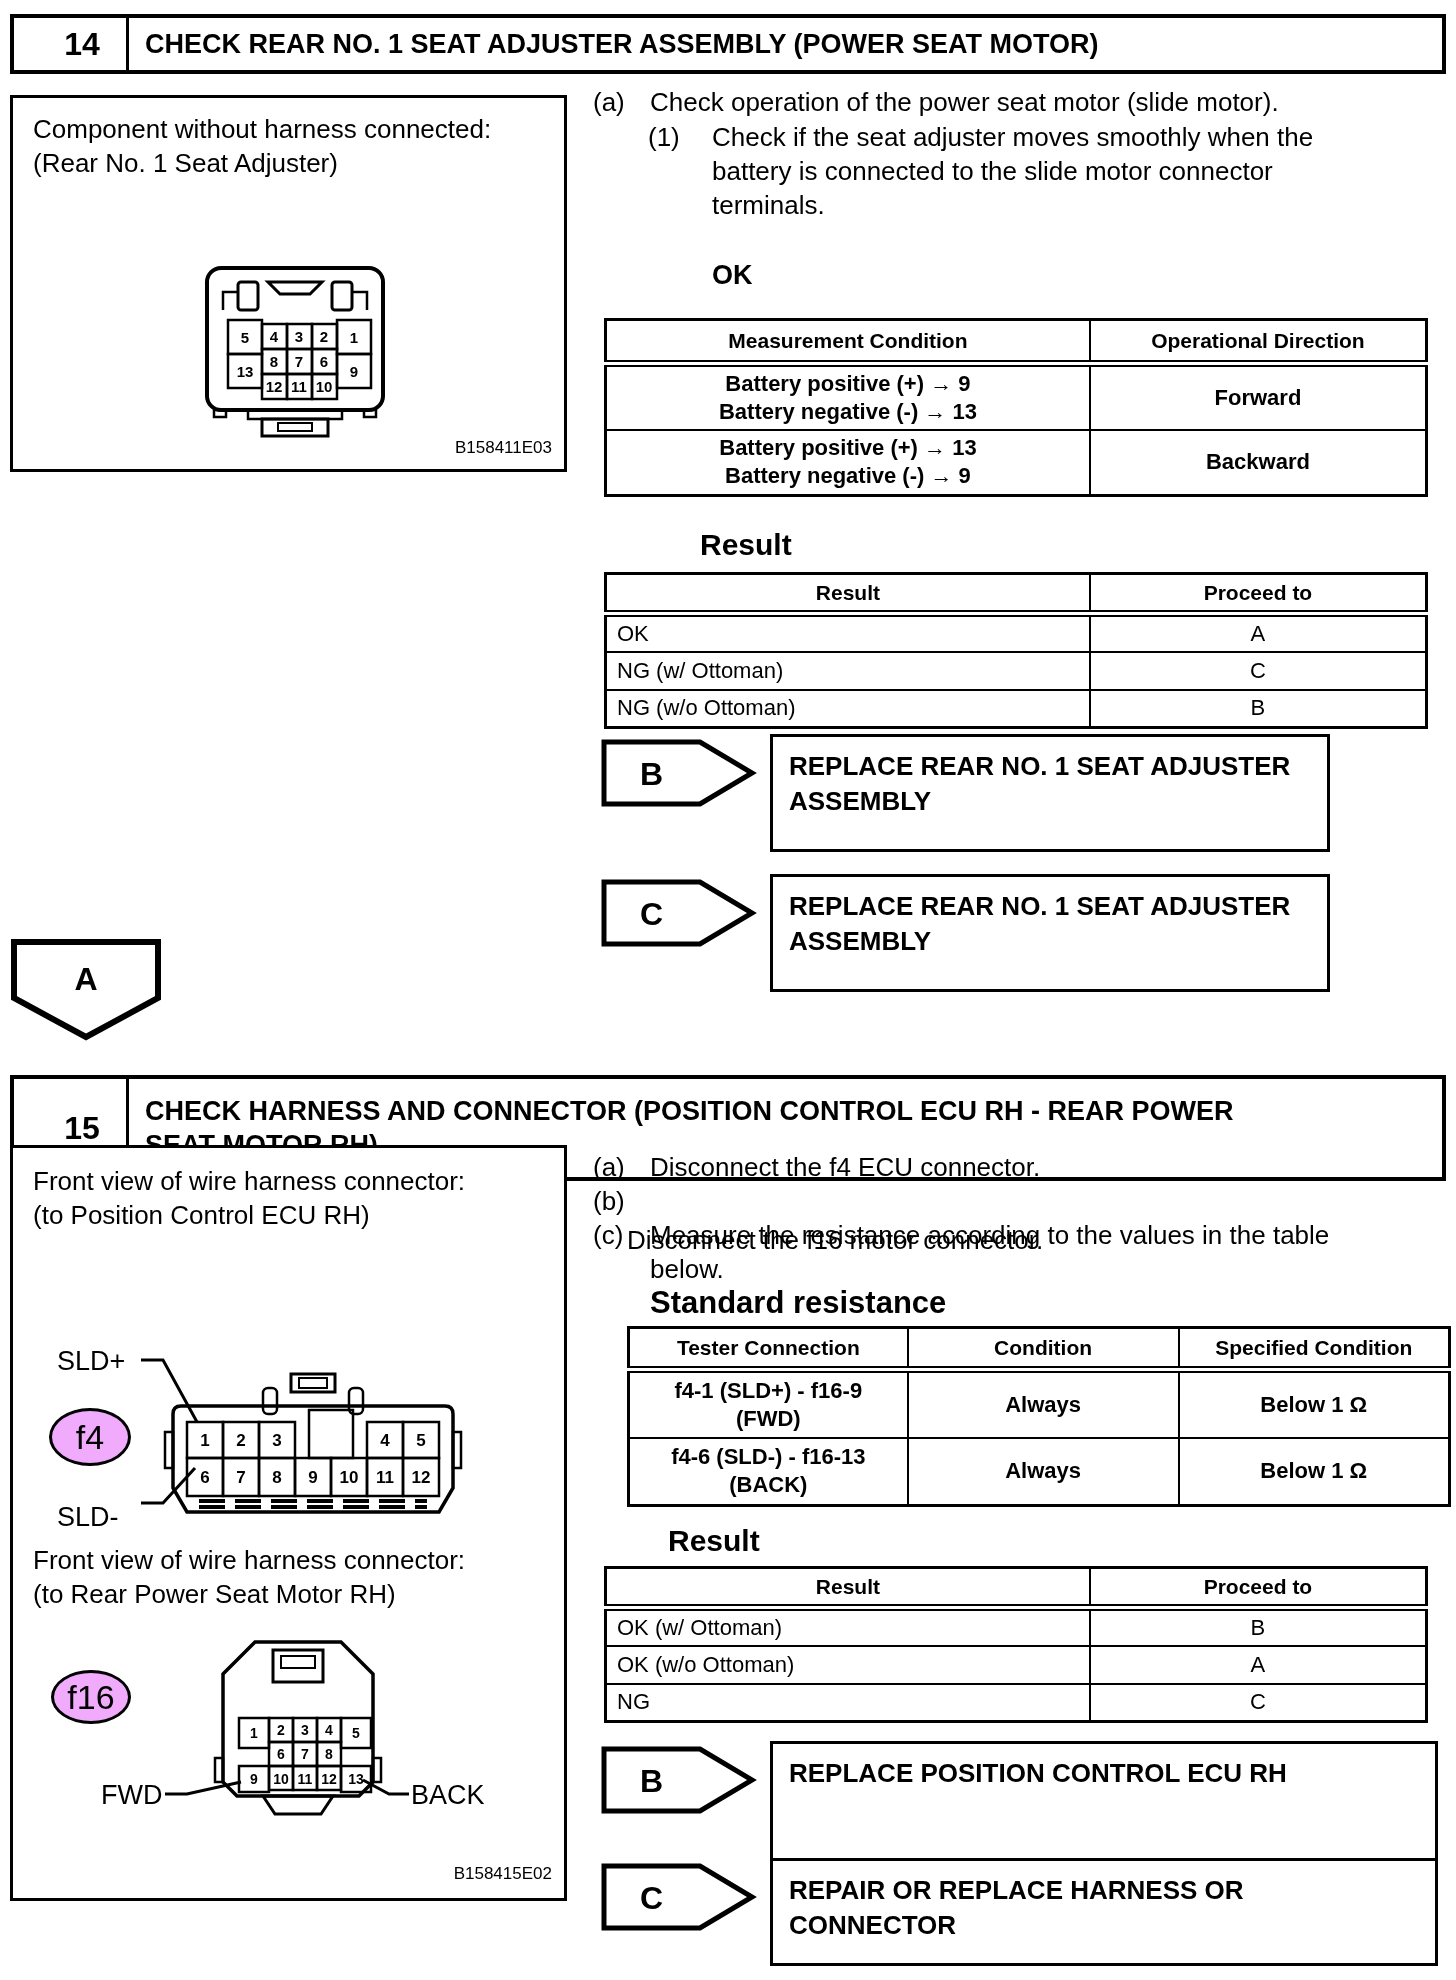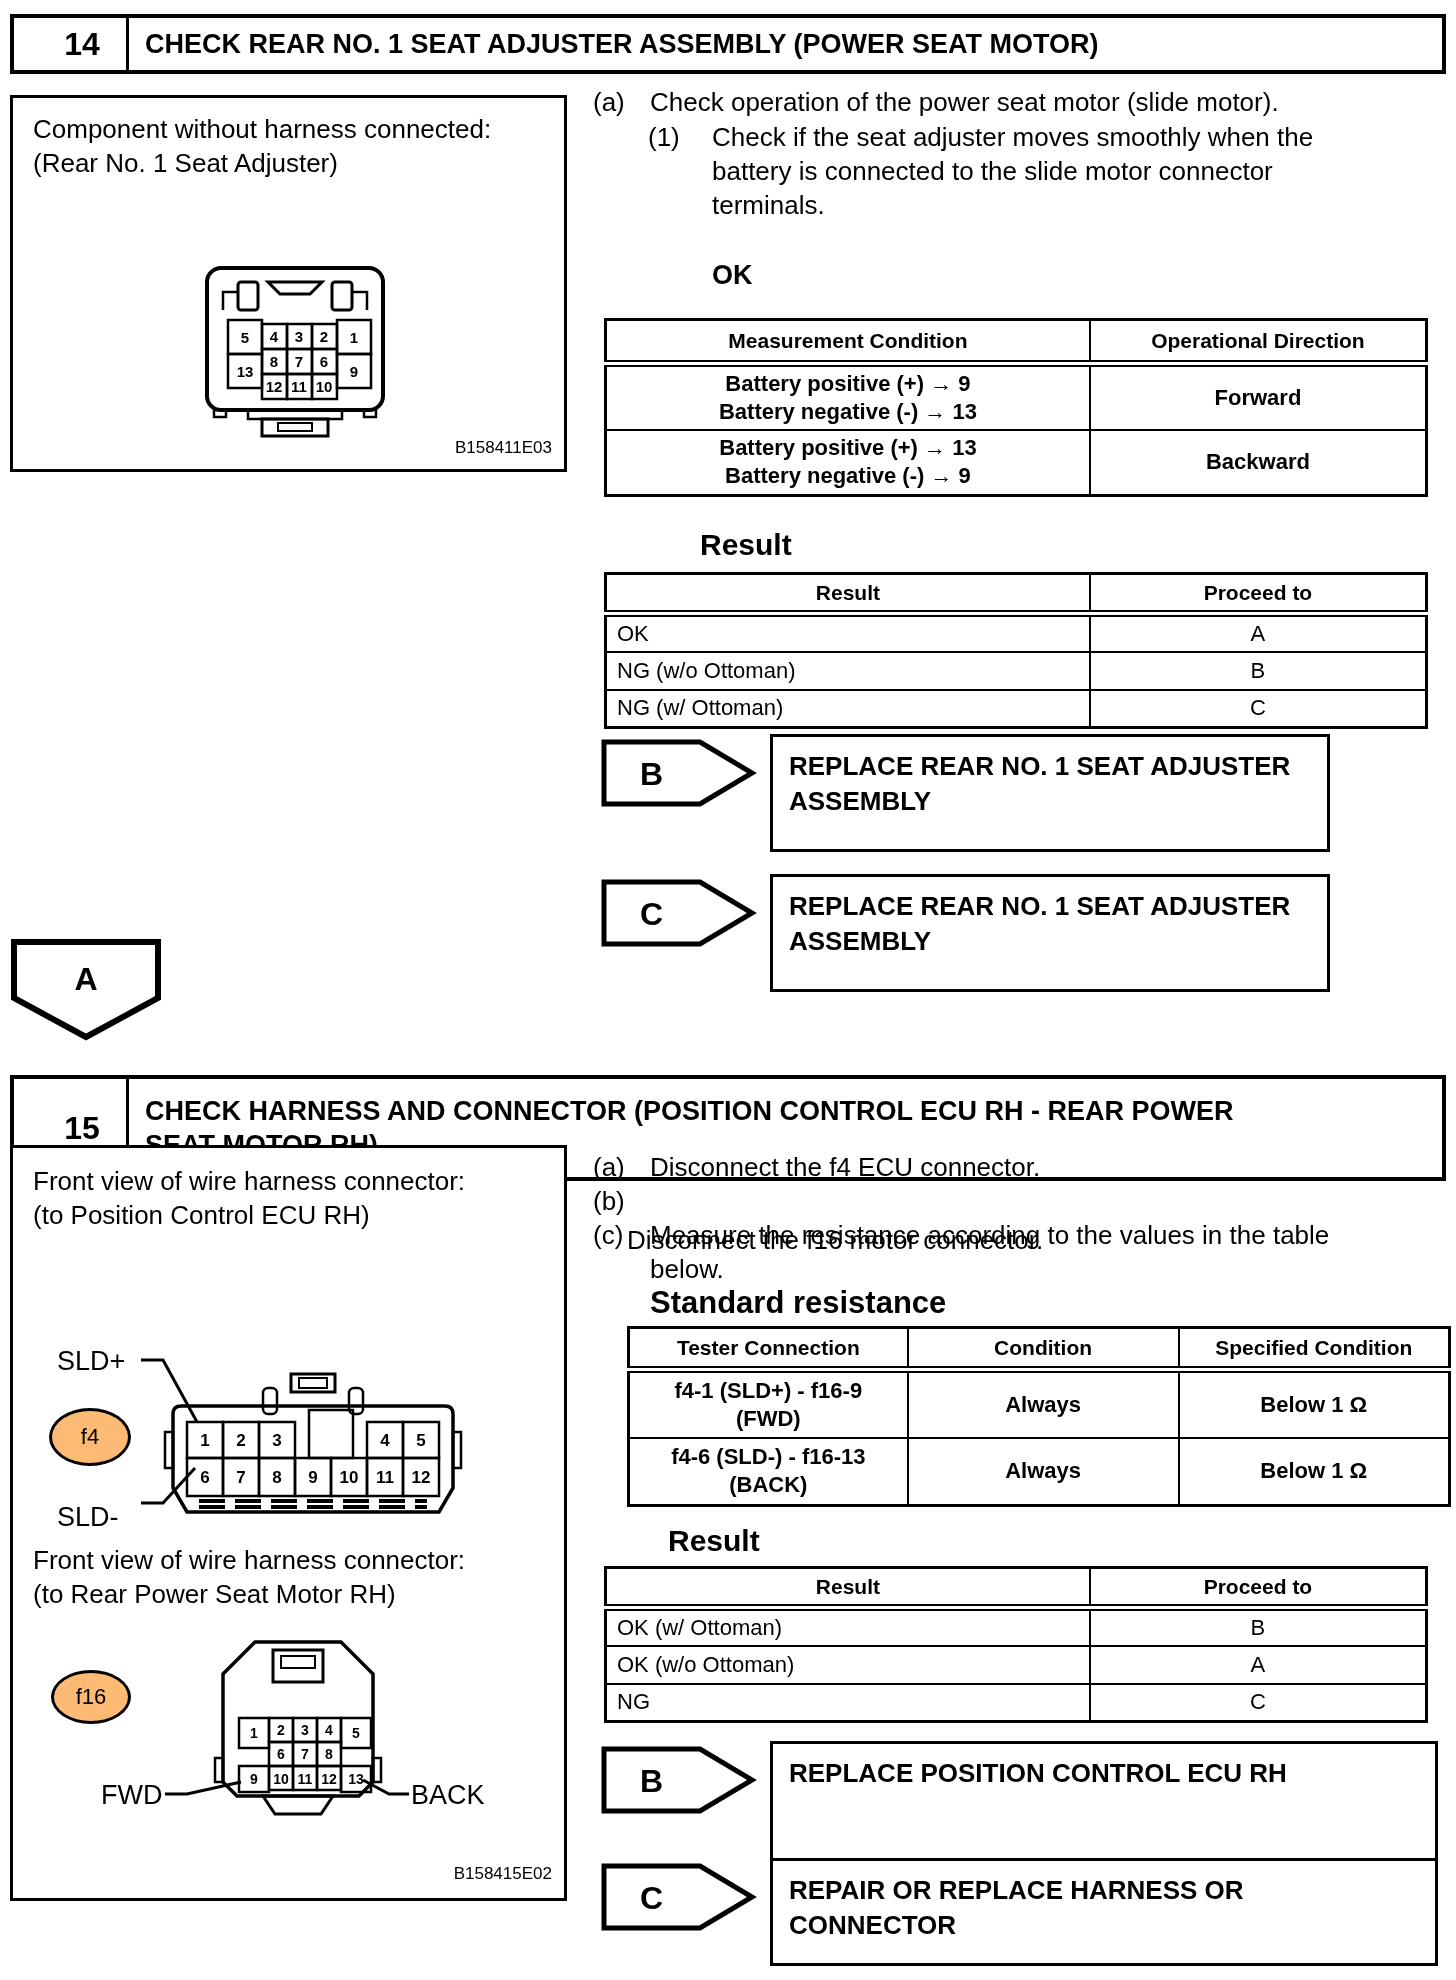--- a/index.html
+++ b/index.html
@@ -24,21 +24,21 @@
   .dtab th,.dtab td{border:2px solid #000;padding:2px 10px;overflow:hidden;}
   .dtab th{font-size:21px;font-weight:bold;text-align:center;border-bottom:7px double #000;}
   .cond-cell{font-size:22px;font-weight:bold;text-align:center;line-height:28px;}
   .plain-cell{font-size:22px;text-align:left;}
   .center-cell{font-size:22px;text-align:center;}
   
   .branch-text{font-size:26px;font-weight:bold;line-height:35px;display:block;}
   .branch-box{border:3px solid #000;background:#fff;padding:12px 16px;box-sizing:border-box;}
   
   .oval{border:3px solid #000;border-radius:50%;display:flex;align-items:center;justify-content:center;
-        font-size:22px;background:#fdba74;}
+        font-size:34px;background:#f0abfc;}
   .conn-label{font-size:27px;}
   svg text{font-family:"Liberation Sans",sans-serif;font-weight:bold;fill:#000;}
   svg{display:block;}
 </style>
 </head>
 <body>
 
 <div class="abs step-header" style="left:10px;top:14px;width:1428px;height:52px;">
   <div class="step-num">14</div>
   <div class="step-title">
@@ -141,26 +141,26 @@
   <tbody>
       <tr style="height:40px;">
     <th>Result</th>
     <th>Proceed to</th>
   </tr>
   <tr style="height:38px;">
     <td class="plain-cell">OK</td>
     <td class="center-cell">A</td>
   </tr>
   <tr style="height:38px;">
+    <td class="plain-cell">NG (w/ Ottoman)</td>
+    <td class="center-cell">C</td>
+  </tr>
+  <tr style="height:38px;">
     <td class="plain-cell">NG (w/o Ottoman)</td>
     <td class="center-cell">B</td>
-  </tr>
-  <tr style="height:38px;">
-    <td class="plain-cell">NG (w/ Ottoman)</td>
-    <td class="center-cell">C</td>
   </tr>
 </tbody>
   </table>
 
 <svg class="abs" style="left:600px;top:738px;" width="158" height="70" viewBox="0 0 158 70">
   <polygon points="4,4 100,4 152,35 100,66 4,66" fill="#fff" stroke="#000" stroke-width="5"></polygon>
   <text x="40" y="47" font-size="32">B</text>
 </svg>
 <div class="abs branch-box" style="left:770px;top:734px;width:560px;height:118px;">
   <span class="branch-text" style="max-width:520px;">REPLACE REAR NO. 1 SEAT ADJUSTER ASSEMBLY</span>

